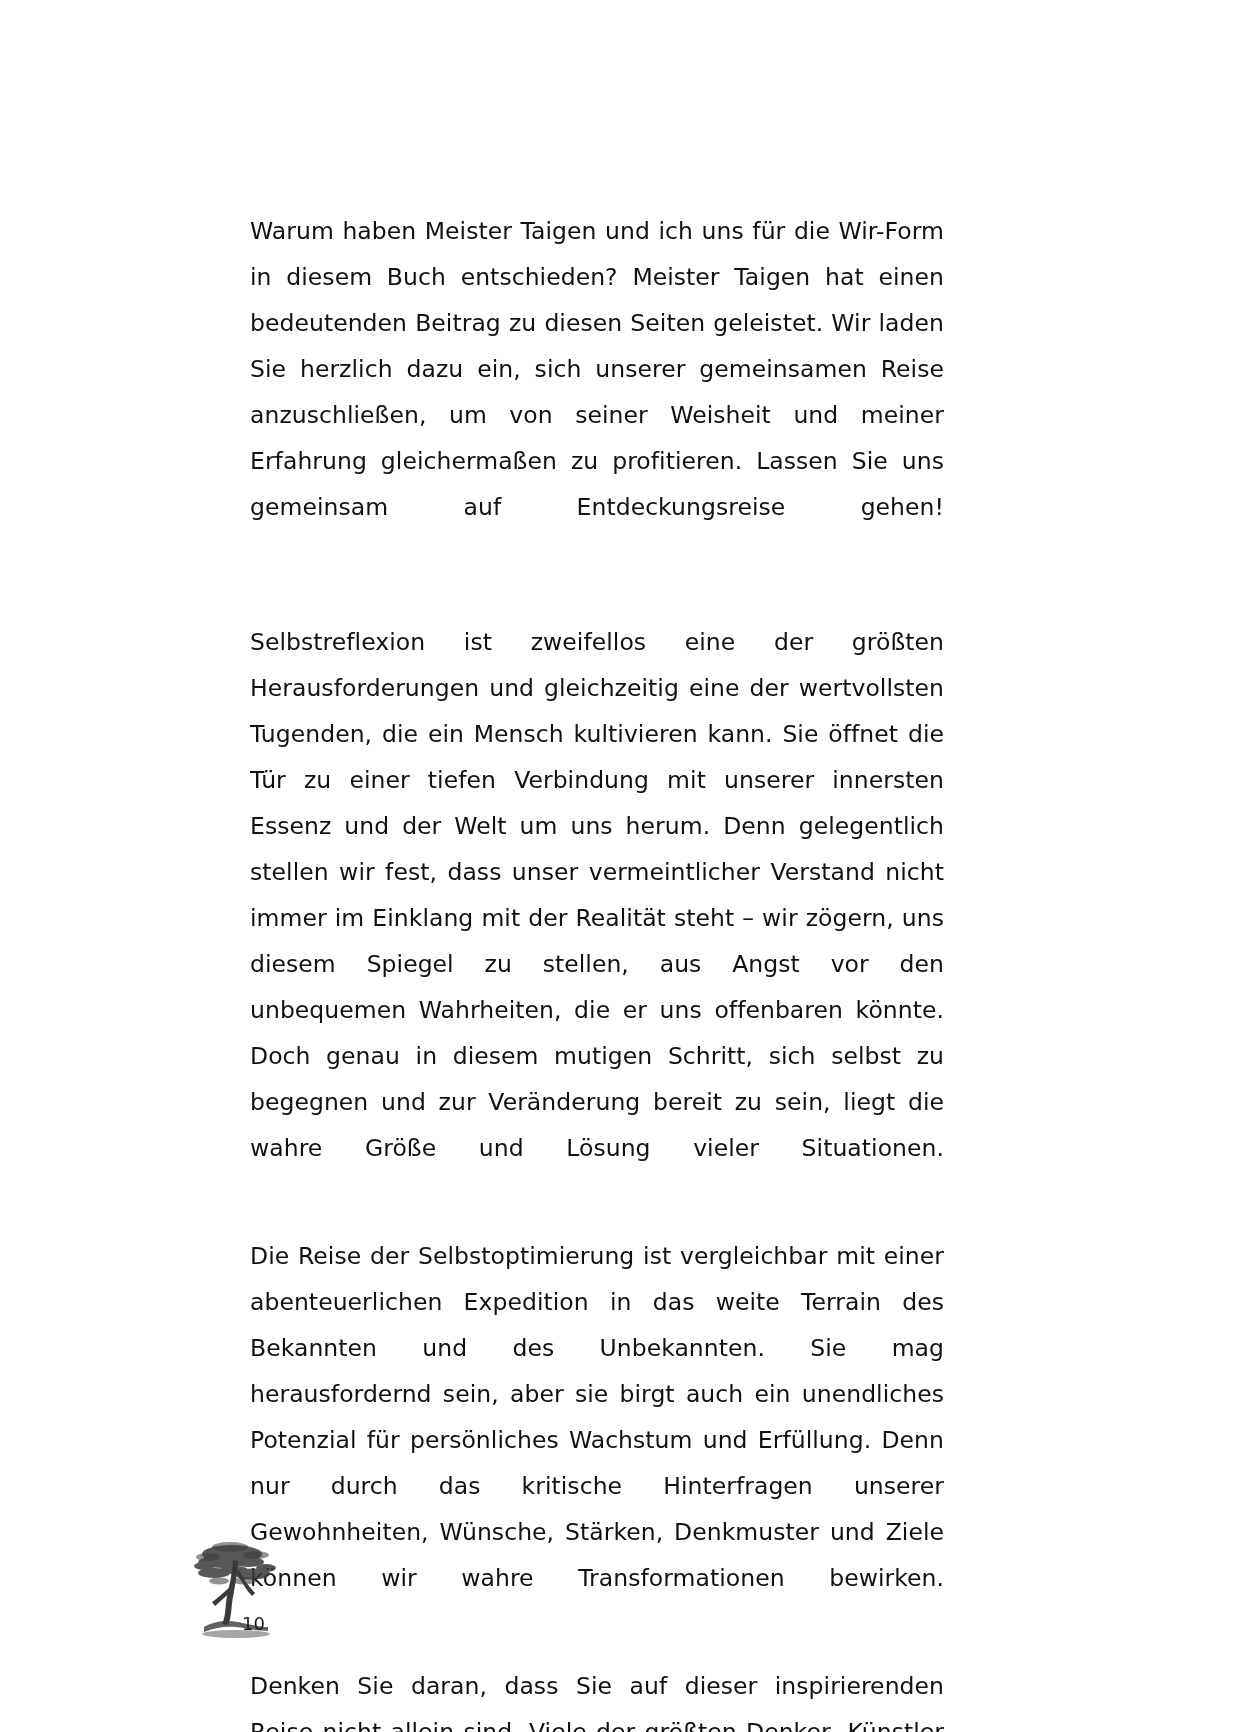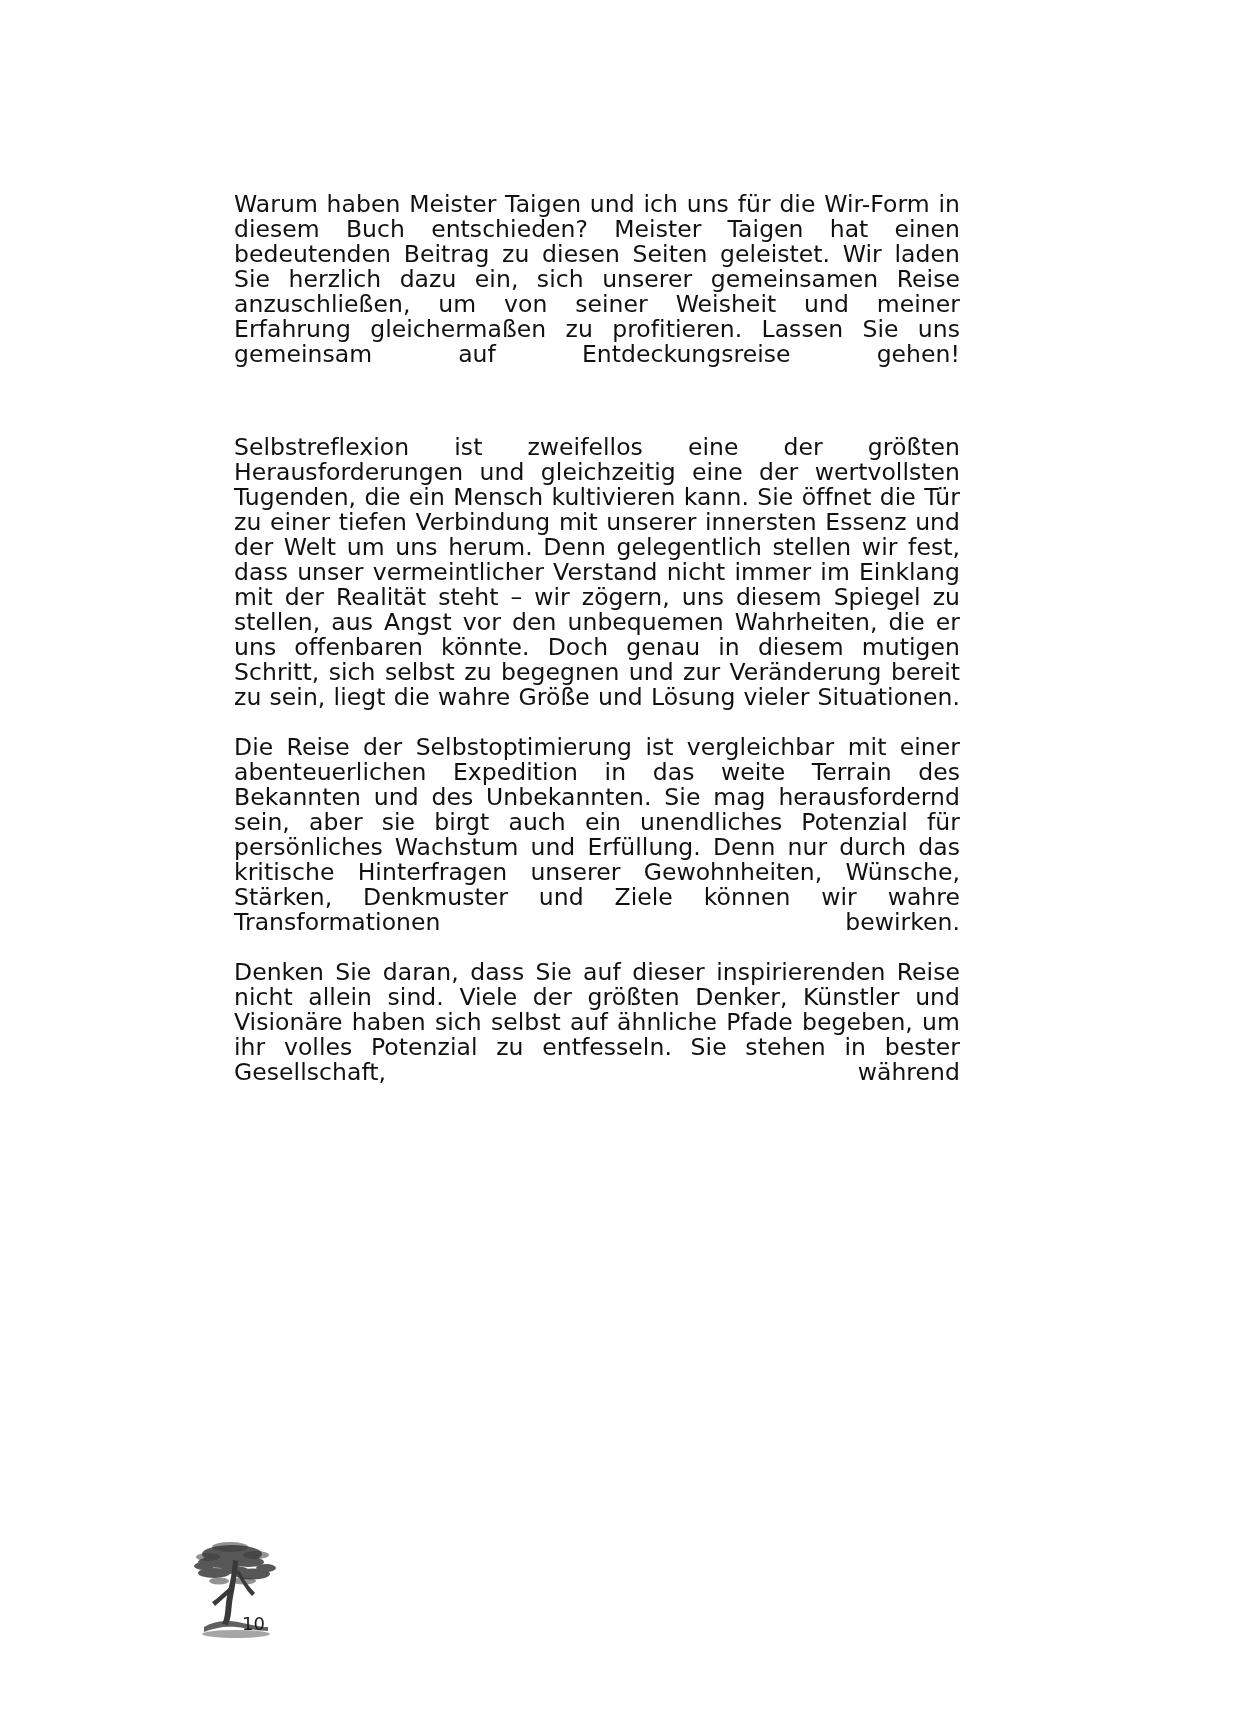--- a/index.html
+++ b/index.html
@@ -24,24 +24,24 @@
     background: #ffffff;
   }
   .text-column {
     position: absolute;
     left: 234px;
     top: 192px;
     width: 726px;
   }
   .para {
     font-size: 23.5px;
-    line-height: 25px;
+    line-height: 46px;
     text-align: justify;
     text-justify: inter-word;
-    margin: 0;
+    margin: 16px;
     color: #111111;
     letter-spacing: 0.05px;
     -webkit-hyphens: none;
     hyphens: none;
   }
   .para + .para {
     margin-top: 0;
   }
   .para.gap {
     margin-top: 43px;

